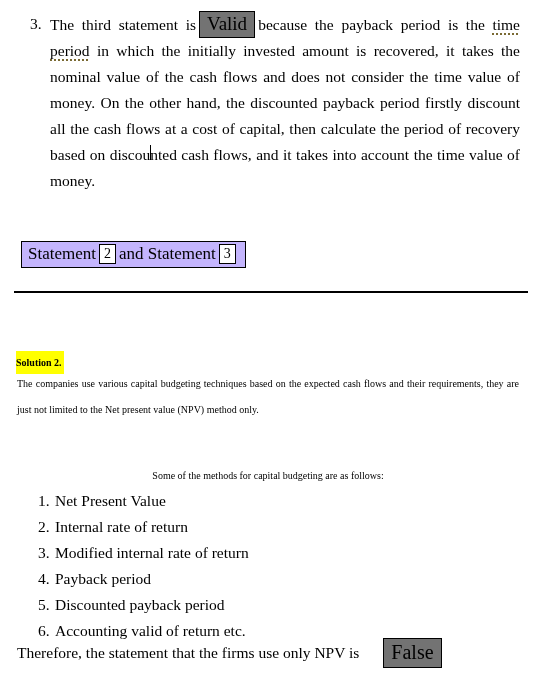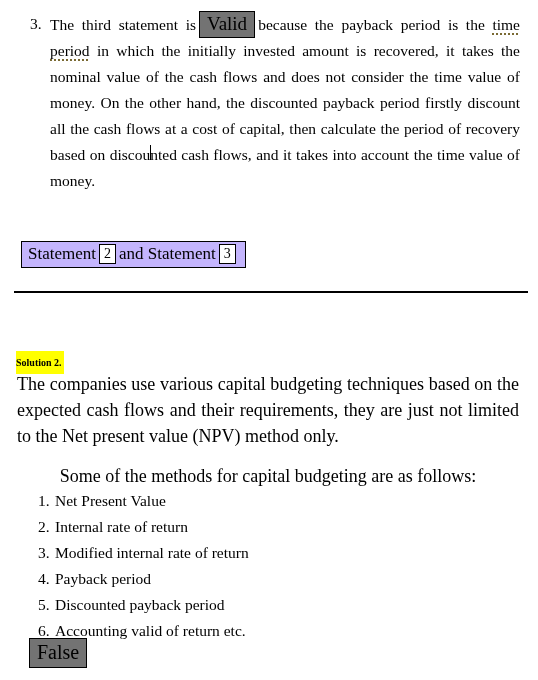--- a/index.html
+++ b/index.html
@@ -137,21 +137,21 @@
     padding: 1px 2px 1px 0px;
     white-space: nowrap;
     margin-top: 31px;
   }
 
   
   .para {
     position: absolute;
     left: 17px;
     width: 502px;
-    font-size: 18px;
+    font-size: 10px;
     line-height: 26px;
     text-align: justify;
     text-justify: inter-word;
   }
   .para-intro { top: 371px; }
   .para-methods {
     top: 463px;
     text-align: center;
   }
 
@@ -183,21 +183,21 @@
     line-height: 24px;
     display: flex;
     align-items: center;
     white-space: nowrap;
   }
   .therefore-2 .answer-box {
     font-size: 20px;
     line-height: 26px;
     padding: 0px 7px 2px 7px;
     vertical-align: middle;
-    margin-left: 12px;
+    margin-left: 24px;
   }
 </style>
 </head>
 <body>
 
 <div class="page">
 
   <div class="numbered-item">
     <div class="item-marker">3.</div>
     <div class="item-body"><span>The third statement is</span><span class="answer-box">Valid</span><span>because the payback period is the</span> <span class="term-underline">time period</span> <span>in which the initially invested amount is recovered, it takes the nominal value of the cash flows and does not consider the time value of money. On the other hand, the discounted payback period firstly discount all the cash flows at a cost of capital, then calculate the period of recovery based on discou</span><span class="caret"></span><span>nted cash flows, and it takes into account the time value of money.</span></div>
@@ -236,16 +236,17 @@
       <span class="method-num">5.</span>
       <span class="method-text">Discounted payback period</span>
     </div>
     <div class="method-row">
       <span class="method-num">6.</span>
       <span class="method-text">Accounting valid of return etc.</span>
     </div>
   </div>
 
   <div class="therefore-2">
+    <span>Therefore, the statement that the firms use only NPV is</span>
       <span class="answer-box">False</span>
   </div>
 
 </div>
 
 </body></html>

